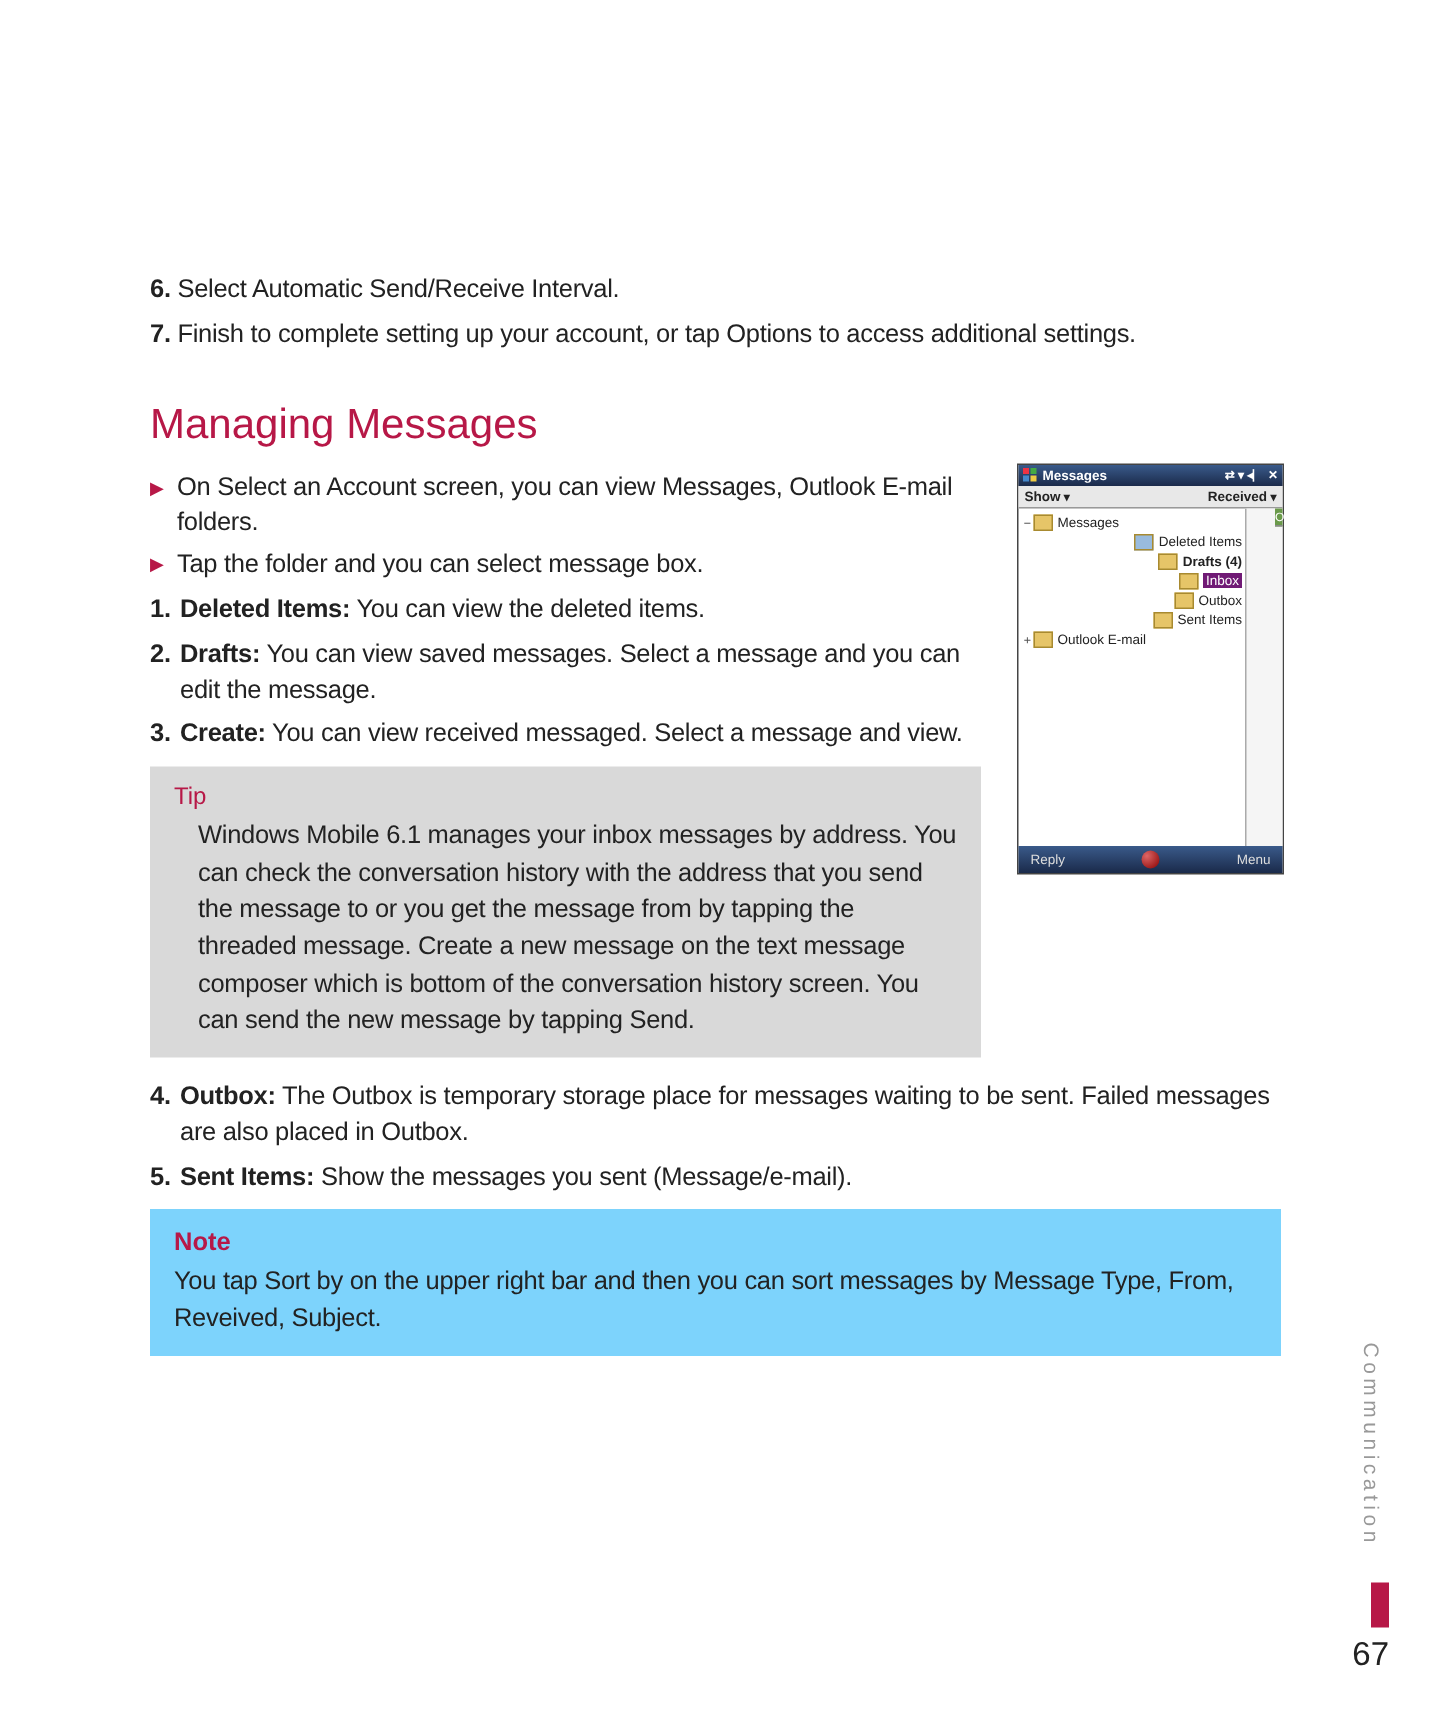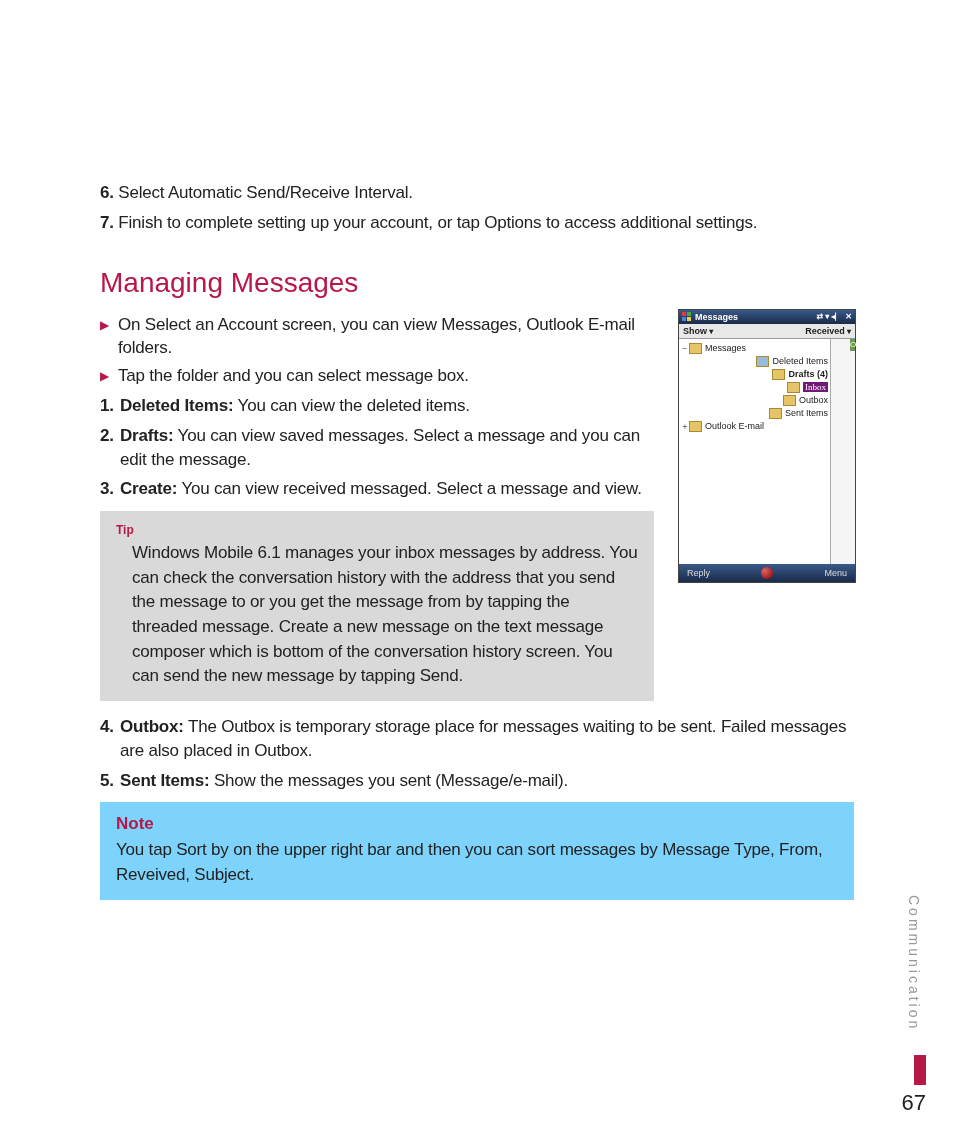--- a/index.html
+++ b/index.html
@@ -63,22 +63,22 @@
   }
   .numitem .nn { font-weight: 700; width: 20px; flex: none; }
   .numitem .tt .lbl { font-weight: 700; }
   .callout {
     background: #d9d9d9;
     padding: 12px 16px;
     margin-top: 10px;
   }
   .callout .ctitle {
     color: #b71847;
-    font-weight: 700;
-    font-size: 12px;
+    font-weight: 400;
+    font-size: 16px;
     margin-bottom: 4px;
   }
   .callout .cbody {
     font-size: 17px;
     line-height: 1.45;
     letter-spacing: -0.2px;
     margin-left: 16px;
   }
   .wide-note {
     background: #7dd3fc;
@@ -158,21 +158,21 @@
     display: flex;
   }
   .device .tree {
     flex: 1;
     padding: 3px 2px;
   }
   .device .tree .node { display: flex; align-items: center; padding: 1px 0; white-space: nowrap; }
   .device .tree .node .pm { width: 8px; text-align: center; font-family: monospace; font-size: 8px; color: #555; }
   .device .tree .node .ficon { width: 11px; height: 9px; background: #e6c568; border: 1px solid #a88a30; margin-right: 3px; }
   .device .tree .node.child { padding-left: 18px; justify-content: flex-end; }
-  .device .tree .node.sel span.lbl { background: #701a75; color: #fff; padding: 0 2px; font-family: Liberation Serif, serif; }
+  .device .tree .node.sel span.lbl { background: #701a75; color: #fff; padding: 0 2px; }
   .device .sidepane {
     width: 24px;
     border-left: 1px solid #aaa;
     background: #f5f5f5;
     text-align: center;
   }
   .device .sidepane .okbtn {
     background: #6a9a4a;
     color: #fff;
     font-size: 8px;

